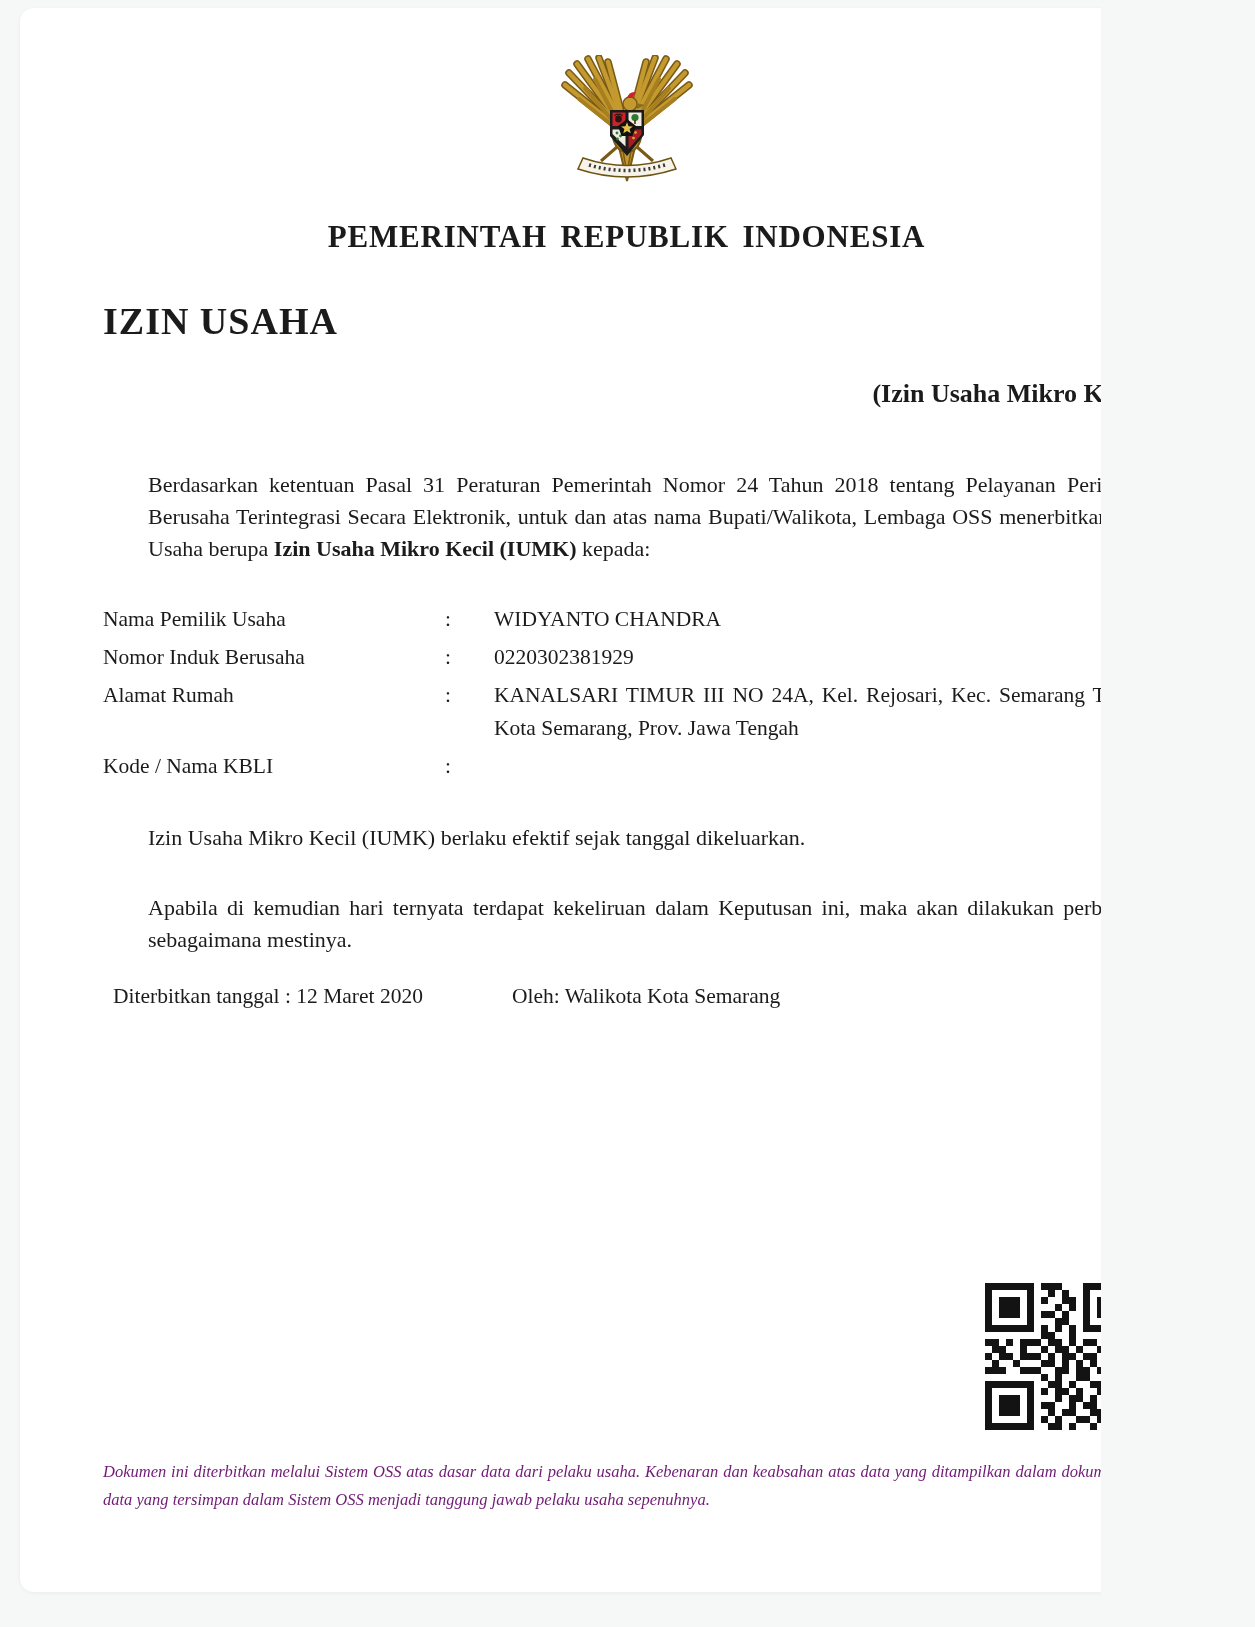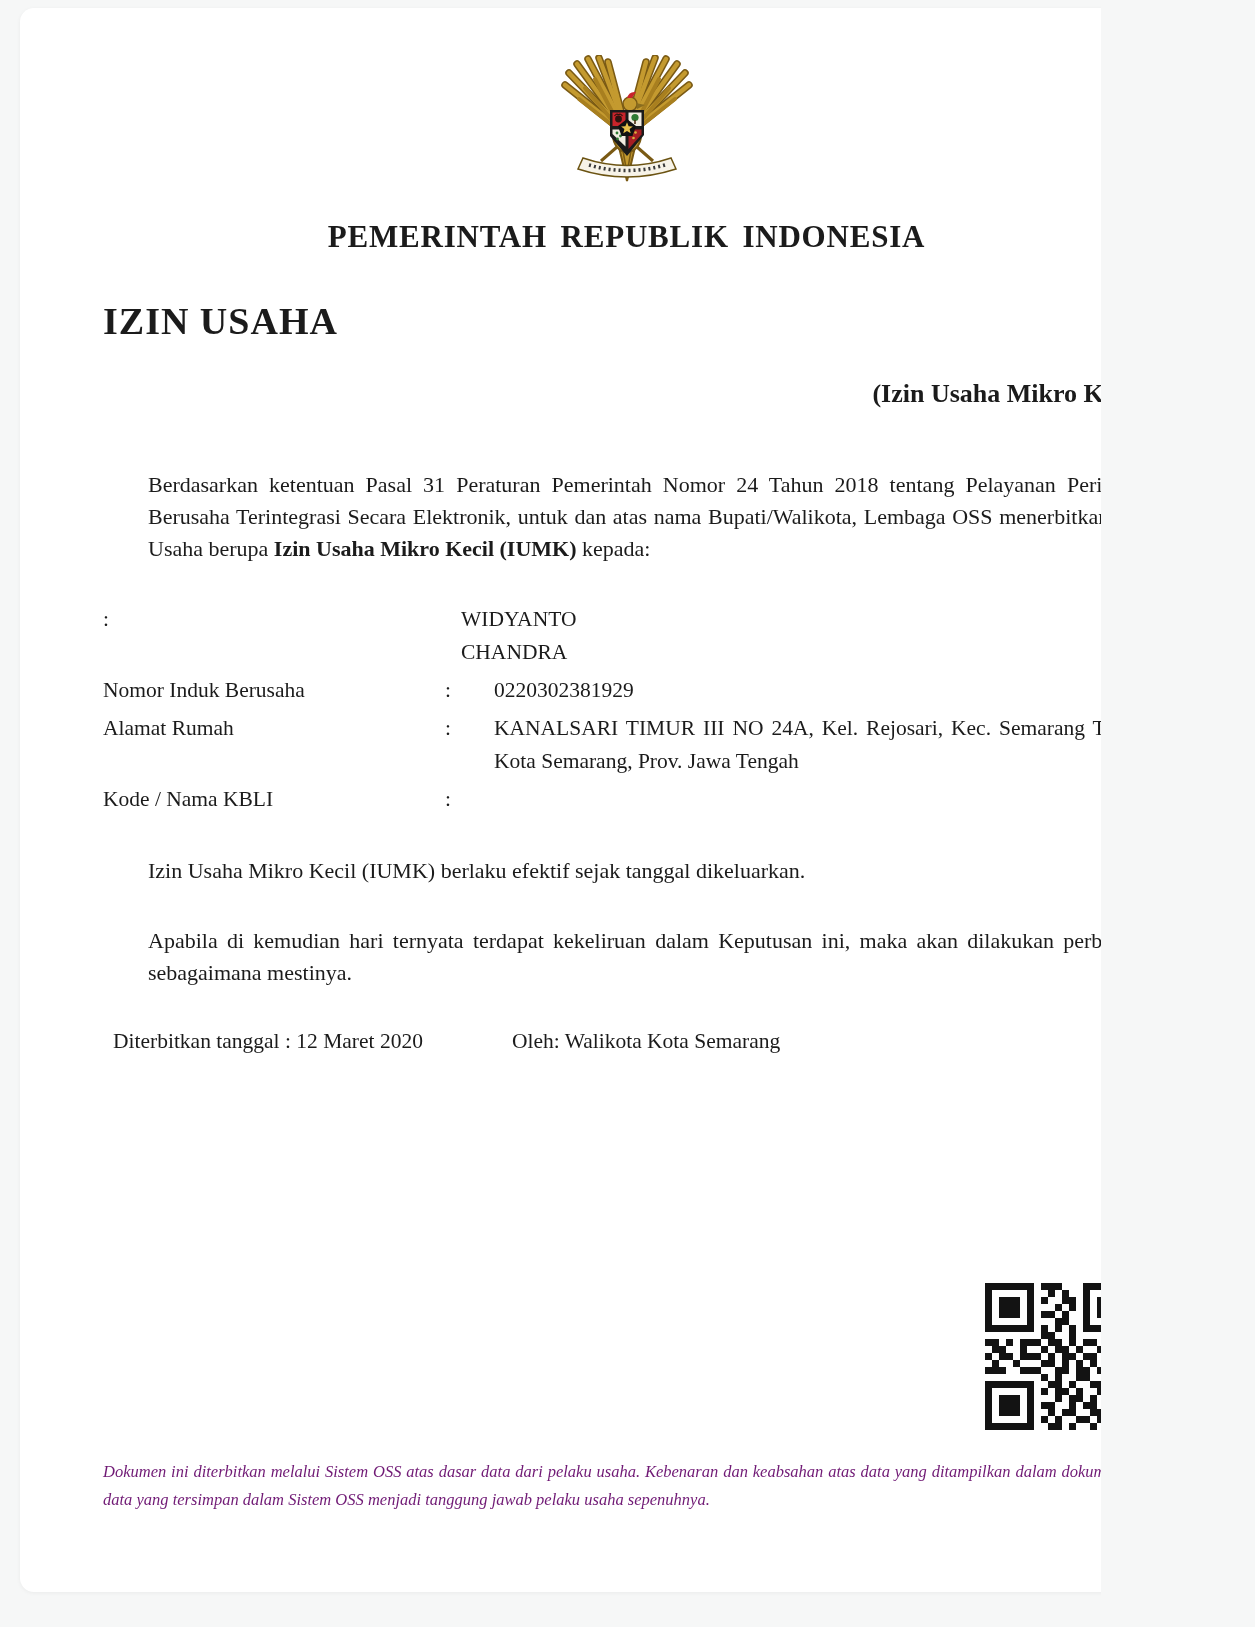--- a/index.html
+++ b/index.html
@@ -60,21 +60,21 @@
   .field-row {
     display: grid;
     grid-template-columns: 342px 33px 1fr;
     padding-bottom: 5px;
   }
   .field-value { text-align: justify; margin-left: 16px; }
   .p2 { margin-top: 112px; }
   .p3 { margin-top: 34px; }
   .p4 { margin-top: 38px; }
   .issuance {
-    margin-top: 40px;
+    margin-top: 28px;
     padding-left: 10px;
     font-size: 21.5px;
     display: flex;
   }
   .issuer { margin-left: 89px; }
   .qr {
     position: absolute;
     left: 965px;
     top: 1275px;
     width: 147px;
@@ -184,20 +184,21 @@
     </div>
 
     <div class="title-gov">PEMERINTAH REPUBLIK INDONESIA</div>
     <div class="title-main">IZIN USAHA</div>
     <div class="title-sub">(Izin Usaha Mikro Kecil)</div>
 
     <p class="body-text intro"><span>Berdasarkan ketentuan Pasal 31 Peraturan Pemerintah Nomor 24 Tahun 2018 tentang Pelayanan Perizinan Berusaha Terintegrasi Secara Elektronik, untuk dan atas nama Bupati/Walikota, Lembaga OSS menerbitkan Izin Usaha berupa </span><b>Izin Usaha Mikro Kecil (IUMK)</b><span> kepada:</span></p>
 
     <div class="fields">
       <div class="field-row">
+        <span>Nama Pemilik Usaha</span>
         <span>:</span>
         <span class="field-value">WIDYANTO CHANDRA</span>
       </div>
       <div class="field-row">
         <span>Nomor Induk Berusaha</span>
         <span>:</span>
         <span class="field-value">0220302381929</span>
       </div>
       <div class="field-row">
         <span>Alamat Rumah</span>

